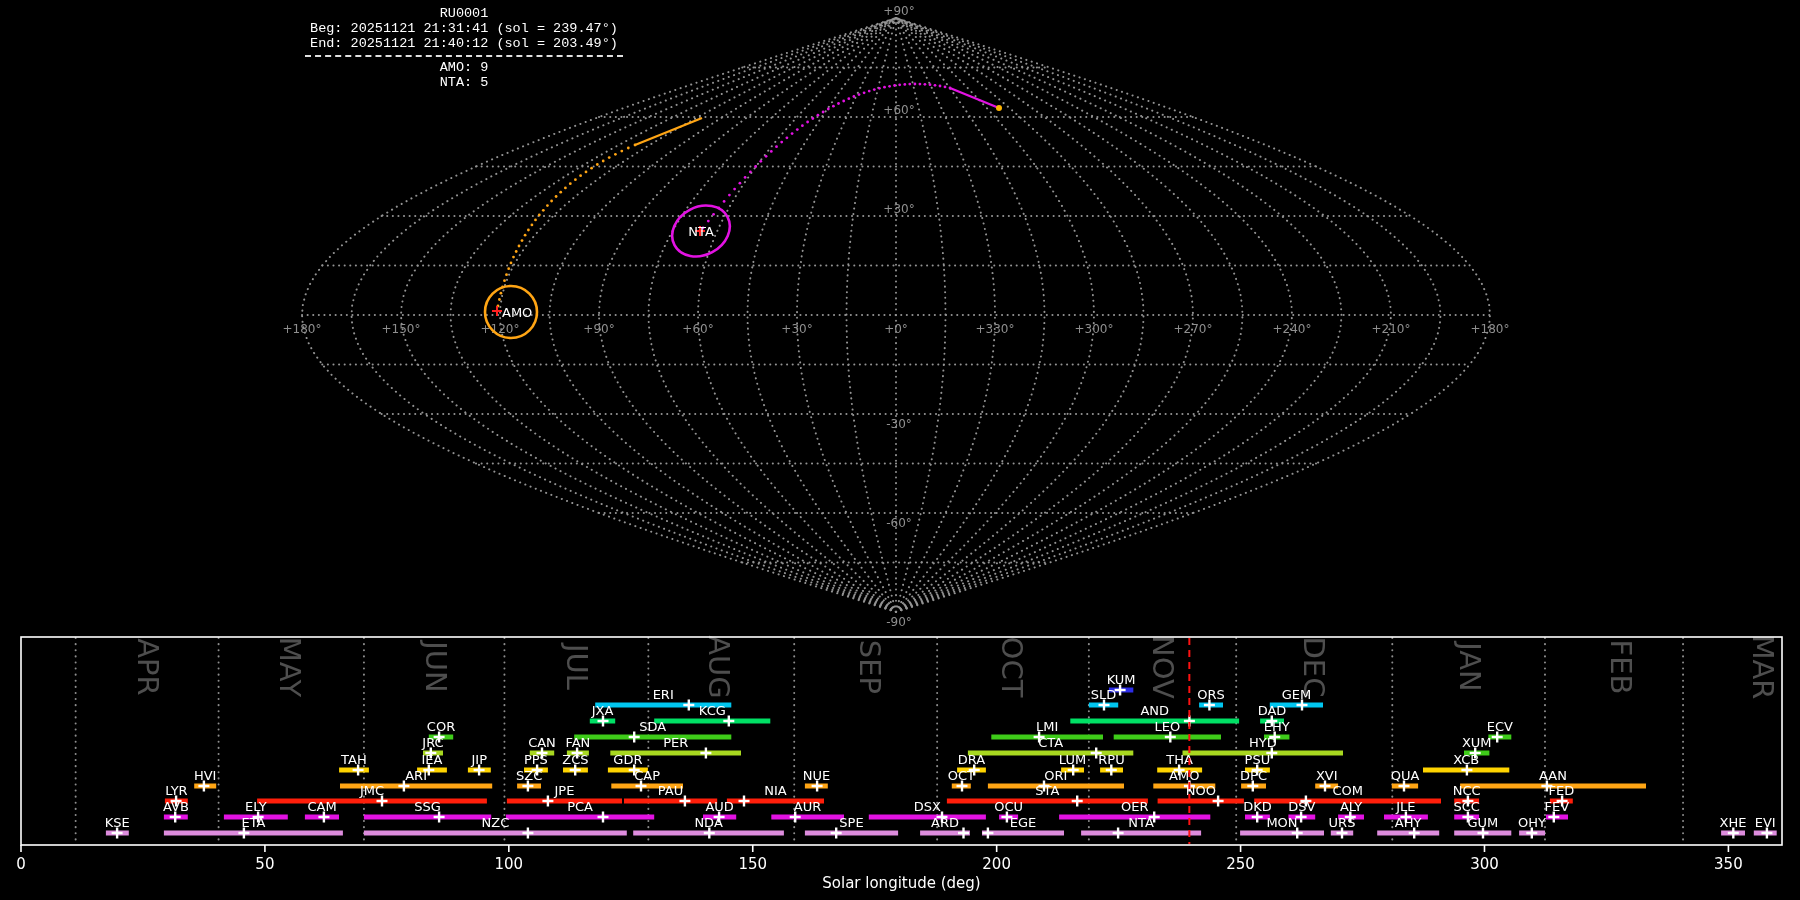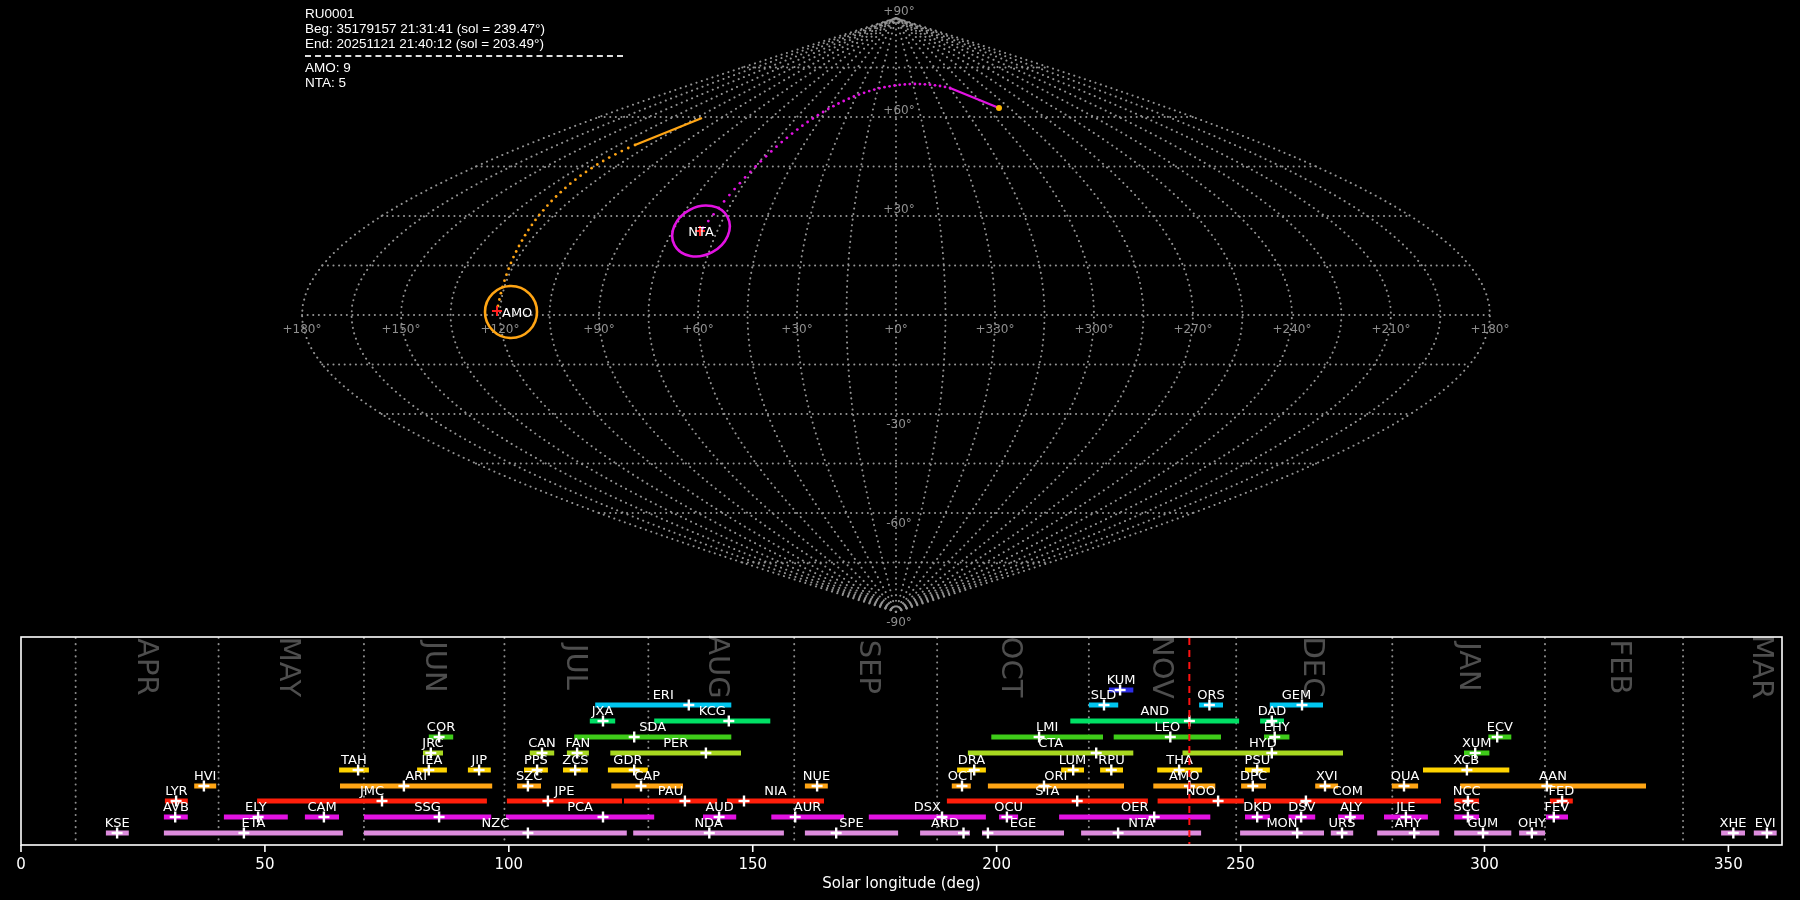--- a/index.html
+++ b/index.html
@@ -1,20 +1,20 @@
 <!DOCTYPE html>
 <html><head>
 <meta charset="utf-8">
 <style>
   html,body{margin:0;padding:0;background:#000;}
   body{width:1800px;height:900px;position:relative;overflow:hidden;
        font-family:"DejaVu Sans",sans-serif;}
   #scene{position:absolute;left:0;top:0;}
   .hdr{position:absolute;left:305px;top:6px;color:#fff;
-       font-family:Liberation Sans, sans-serif;font-size:13.5px;line-height:15px;}
+       font-family:Liberation Mono, monospace;font-size:13.5px;line-height:15px;text-align:center;}
   .sep{border-top:2px dashed #e0e0e0;width:318px;height:0;margin:4px 0 3px 0;}
   text{font-family:"DejaVu Sans",sans-serif;}
   .glab{fill:#8f8f8f;font-size:12px;}
   .wlab{fill:#ffffff;font-size:13px;}
   .mon{fill:#4e4e4e;font-size:29px;}
   .tick{fill:#ffffff;font-size:15px;}
   .ttl{fill:#ffffff;font-size:15px;}
 </style>
 </head>
 <body>
@@ -929,21 +929,21 @@
         <line x1="1484.49" y1="845" x2="1484.49" y2="852" stroke="#ffffff" stroke-width="1.6"></line>
         <text x="1484.49" y="869" text-anchor="middle" class="tick">300</text>
         <line x1="1728.4050000000002" y1="845" x2="1728.4050000000002" y2="852" stroke="#ffffff" stroke-width="1.6"></line>
         <text x="1728.4050000000002" y="869" text-anchor="middle" class="tick">350</text>
         <text x="901.5" y="888" text-anchor="middle" class="ttl">Solar longitude (deg)</text>
       </g>
     </svg>
 
   <div class="hdr">
     <div>RU0001</div>
-    <div>Beg: 35179157 21:31:41 (sol = 239.47°)</div>
+    <div>Beg: 20251121 21:31:41 (sol = 239.47°)</div>
     <div>End: 20251121 21:40:12 (sol = 203.49°)</div>
     <div class="sep"></div>
     <div id="counts">
         <div>AMO: 9</div>
         <div>NTA: 5</div>
       </div>
   </div>
 </div>
 
 </body></html>

